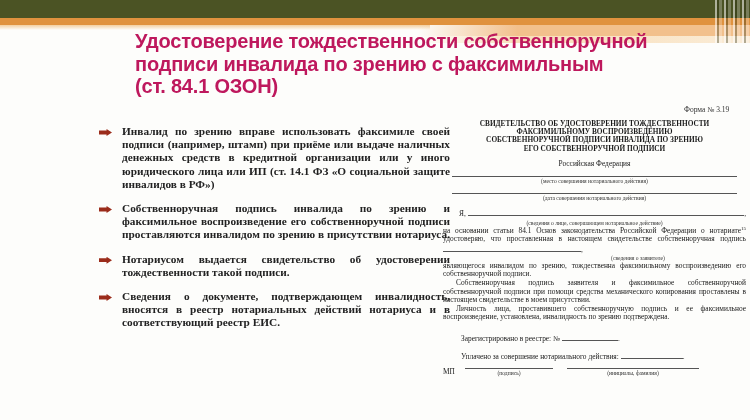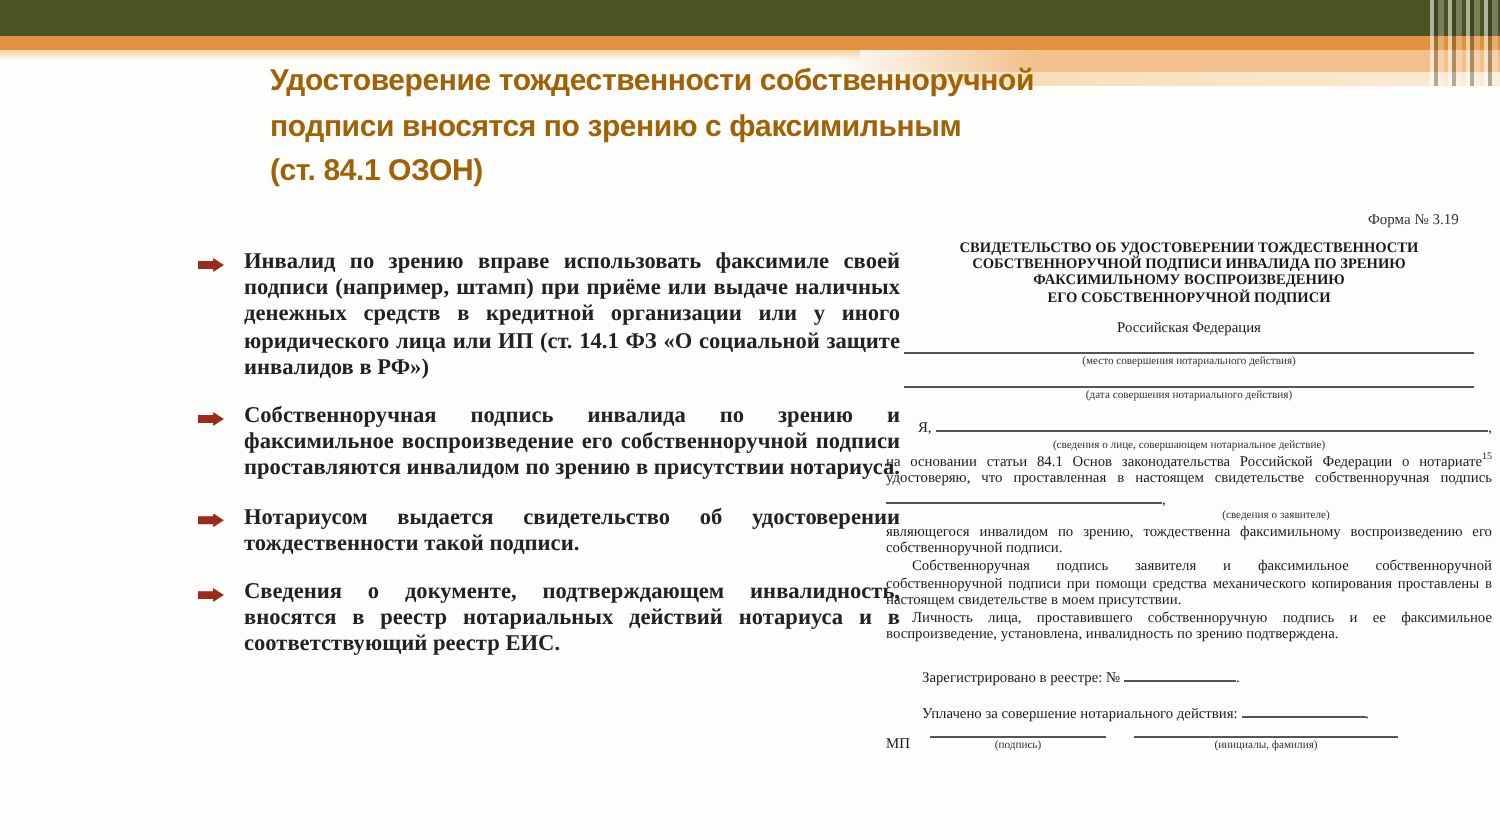--- a/index.html
+++ b/index.html
@@ -17,21 +17,21 @@
     background:linear-gradient(to right,rgba(242,192,140,0),#f2c08c 30%);}
   .tan-fade{position:absolute;left:418px;top:36px;width:332px;height:7px;
     background:linear-gradient(to right,rgba(248,222,185,0),#f8deb9 30%,rgba(248,222,185,.55));}
   .edge-stripes{position:absolute;left:713px;top:0;width:37px;height:43px;
     background:repeating-linear-gradient(90deg,
       rgba(255,255,255,0) 0 2px,rgba(255,255,255,.55) 2px 4px,
       rgba(40,46,18,.35) 4px 6px,rgba(255,255,255,.25) 6px 9px);}
   
   .title{position:absolute;left:135px;top:30px;width:515px;
     font-family:"Liberation Sans",sans-serif;font-weight:700;
-    font-size:15px;line-height:22.5px;color:#a16207;letter-spacing:-.2px;}
+    font-size:20px;line-height:22.5px;color:#be185d;letter-spacing:-.2px;}
   .forma-label{position:absolute;left:684px;top:105px;font-size:7.5px;color:#333;}
   
   .bullets{position:absolute;left:99px;top:125px;width:351px;}
   .bullet-item{display:flex;margin-bottom:11px;font-family:Liberation Serif, serif;}
   .bullet-glyph{flex:0 0 13px;height:7px;margin:4px 10px 0 0;background:#9b2c1b;
     clip-path:polygon(0 22%,58% 22%,58% 0,100% 50%,58% 100%,58% 78%,0 78%);}
   .bullet-text{flex:1;font-size:11.3px;line-height:13.2px;font-weight:700;
     text-align:justify;color:#222;}
   
   .form{position:absolute;left:443px;top:120px;width:303px;
@@ -65,21 +65,21 @@
 
   <div class="bar-olive"></div>
   <div class="bar-orange"></div>
   <div class="orange-fade"></div>
   <div class="tan-band"></div>
   <div class="tan-fade"></div>
   <div class="edge-stripes"></div>
 
   <div class="title">
     <div>Удостоверение тождественности собственноручной</div>
-    <div>подписи вносятся по зрению с факсимильным</div>
+    <div>подписи инвалида по зрению с факсимильным</div>
     <div>(ст. 84.1 ОЗОН)</div>
   </div>
 
   <div class="forma-label">Форма № 3.19</div>
 
   <div class="bullets">
     <div class="bullet-item">
       <span class="bullet-glyph"></span>
       <span class="bullet-text">Инвалид по зрению вправе использовать факсимиле своей подписи (например, штамп) при приёме или выдаче наличных денежных средств в кредитной организации или у иного юридического лица или ИП (ст. 14.1 ФЗ «О социальной защите инвалидов в РФ»)</span>
     </div>
@@ -93,22 +93,22 @@
     </div>
     <div class="bullet-item">
       <span class="bullet-glyph"></span>
       <span class="bullet-text">Сведения о документе, подтверждающем инвалидность, вносятся в реестр нотариальных действий нотариуса и в соответствующий реестр ЕИС.</span>
     </div>
   </div>
 
   <div class="form">
     <div class="f-title">
       <div>СВИДЕТЕЛЬСТВО ОБ УДОСТОВЕРЕНИИ ТОЖДЕСТВЕННОСТИ</div>
+      <div>ФАКСИМИЛЬНОМУ ВОСПРОИЗВЕДЕНИЮ</div>
       <div>СОБСТВЕННОРУЧНОЙ ПОДПИСИ ИНВАЛИДА ПО ЗРЕНИЮ</div>
-      <div>ФАКСИМИЛЬНОМУ ВОСПРОИЗВЕДЕНИЮ</div>
       <div>ЕГО СОБСТВЕННОРУЧНОЙ ПОДПИСИ</div>
     </div>
 
     <div class="f-country">Российская Федерация</div>
 
     <div class="f-rule wide"></div>
     <div class="f-caption">(место совершения нотариального действия)</div>
 
     <div class="f-rule wide"></div>
     <div class="f-caption">(дата совершения нотариального действия)</div>

